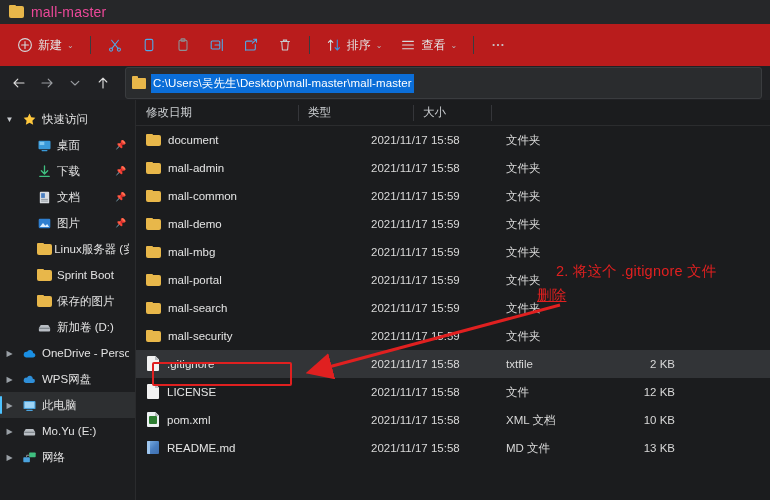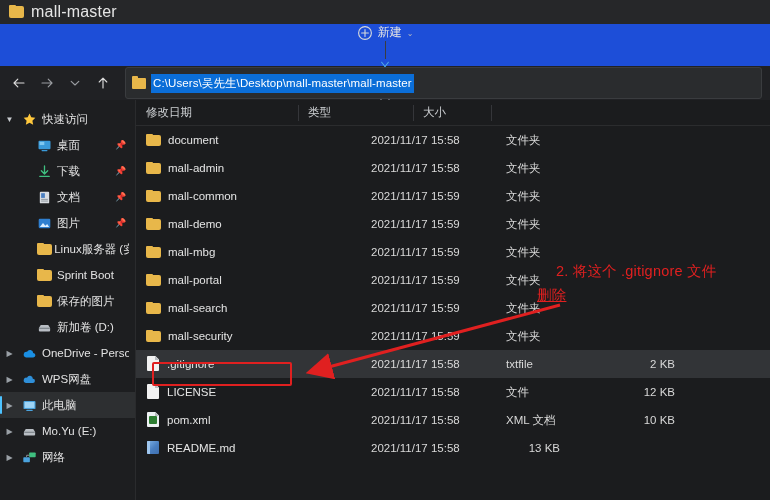--- a/index.html
+++ b/index.html
@@ -19,26 +19,26 @@
   }
   .tab-folder-ico { width: 15px; height: 12px; position: relative; flex: none; }
   .tab-folder-ico .back {
     position: absolute; left: 0; top: 0; width: 15px; height: 12px;
     background: #e8b74a; border-radius: 1.5px 2px 2px 2px;
   }
   .tab-folder-ico .tabtop {
     position: absolute; left: 0; top: -1.5px; width: 7px; height: 3px;
     background: #e8b74a; border-radius: 1px 1px 0 0;
   }
-  .titlebar-text { font-size: 16px; color: #e5e5e5; letter-spacing: .2px; }
+  .titlebar-text { font-size: 14px; color: #ec4899; letter-spacing: .2px; }
 
   
   .toolbar {
-    height: 42px; background: #1d4ed8;
-    display: flex; align-items: center; padding: 0 8px; gap: 0px; flex-direction: column;
+    height: 42px; background: #b91c1c;
+    display: flex; align-items: center; padding: 0 8px; gap: 0px;
   }
   .tb-btn {
     height: 30px; display: flex; align-items: center; gap: 5px;
     padding: 0 9px; border-radius: 4px; cursor: default; color: #e3e3e3;
     font-size: 12px; white-space: nowrap;
   }
   .tb-sep { width: 1px; height: 18px; background: #3a3c3f; margin: 0 7px; flex: none; }
   .chev { font-size: 8px; color: #b9bcbf; line-height: 1; transform: translateY(1px); }
   .ico { width: 16px; height: 16px; display: block; flex: none; }
 
@@ -576,20 +576,21 @@
           </div>
           <div class="row">
             <div class="cell cell-name">
               <span class="f-ico md-ico">
                 <span class="bk"></span>
                 <span class="spine"></span>
               </span>
               <span>README.md</span>
             </div>
             <div class="cell cell-date">2021/11/17 15:58</div>
+            <div class="cell cell-type">MD 文件</div>
             <div class="cell cell-size">13 KB</div>
           </div>
         </div>
 
     </div>
   </div>
 
   <div class="redbox" style="left:152px; top:362px; width:140px; height:24px;"></div>
 
   <svg class="annot-arrow" width="770" height="500">

